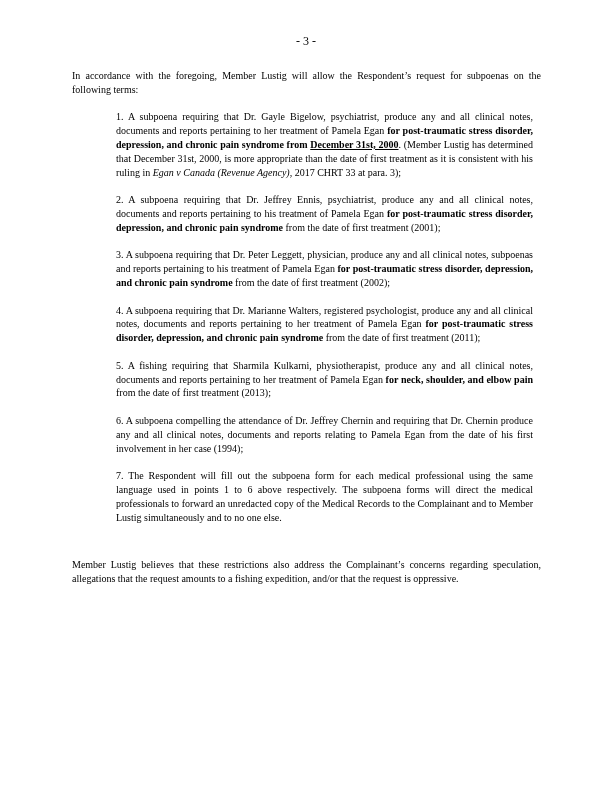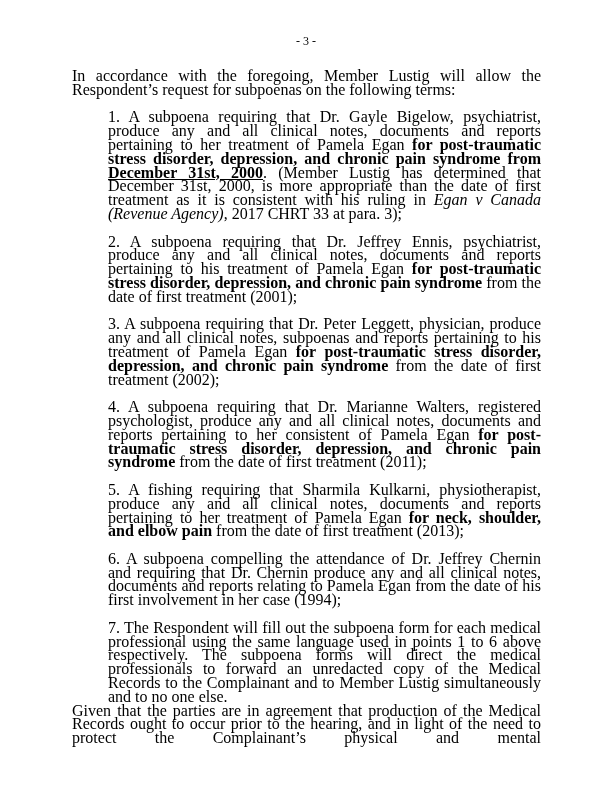--- a/index.html
+++ b/index.html
@@ -1,24 +1,24 @@
 <!DOCTYPE html>
 <html><head>
 <meta charset="utf-8">
 <style>
   html, body { margin: 0; padding: 0; background: #ffffff; }
   body { width: 612px; height: 792px; position: relative; overflow: hidden;
          font-family: "Liberation Serif", "DejaVu Serif", serif; color: #000; }
   .page { position: absolute; left: 0; top: 0; width: 612px; height: 792px; background: #fff; }
   .pagenum { position: absolute; top: 34px; left: 0; width: 612px; text-align: center;
              font-size: 12px; line-height: 14px; }
-  .body { position: absolute; left: 72px; top: 69px; width: 469px; font-size: 16px; line-height: 13.8px; }
+  .body { position: absolute; left: 72px; top: 69px; width: 469px; font-size: 10px; line-height: 13.8px; }
   p { margin: 0; text-align: justify; }
   .intro { margin-bottom: 13.8px; }
-  ol { list-style: none; margin: 0; padding: 0 0 0 36px; }
+  ol { list-style: none; margin: 8px; padding: 0 0 0 36px; }
   ol li { text-align: justify; margin-bottom: 13.8px; }
   ol li:last-child { margin-bottom: 0; }
   .b { font-weight: bold; }
   .u { text-decoration: underline; font-weight: bold; }
   .i { font-style: italic; }
   .after-list { margin-top: 34px; margin-bottom: 13.8px; }
 </style>
 </head>
 <body>
 
@@ -32,28 +32,28 @@
       <li>
         <span>1.</span><span> A subpoena requiring that Dr. Gayle Bigelow, psychiatrist, produce any and all clinical notes, documents and reports pertaining to her treatment of Pamela Egan </span><span class="b">for post-traumatic stress disorder, depression, and chronic pain syndrome from </span><span class="u">December 31st, 2000</span><span>. (Member Lustig has determined that December 31st, 2000, is more appropriate than the date of first treatment as it is consistent with his ruling in </span><span class="i">Egan v Canada (Revenue Agency)</span><span>, 2017 CHRT 33 at para. 3);</span>
       </li>
       <li>
         <span>2.</span><span> A subpoena requiring that Dr. Jeffrey Ennis, psychiatrist, produce any and all clinical notes, documents and reports pertaining to his treatment of Pamela Egan </span><span class="b">for post-traumatic stress disorder, depression, and chronic pain syndrome</span><span> from the date of first treatment (2001);</span>
       </li>
       <li>
         <span>3.</span><span> A subpoena requiring that Dr. Peter Leggett, physician, produce any and all clinical notes, subpoenas and reports pertaining to his treatment of Pamela Egan </span><span class="b">for post-traumatic stress disorder, depression, and chronic pain syndrome</span><span> from the date of first treatment (2002);</span>
       </li>
       <li>
-        <span>4.</span><span> A subpoena requiring that Dr. Marianne Walters, registered psychologist, produce any and all clinical notes, documents and reports pertaining to her consistent of Pamela Egan </span><span class="b">for post-traumatic stress disorder, depression, and chronic pain syndrome</span><span> from the date of first treatment (2011);</span>
+        <span>4.</span><span> A subpoena requiring that Dr. Marianne Walters, registered psychologist, produce any and all clinical notes, documents and reports pertaining to her treatment of Pamela Egan </span><span class="b">for post-traumatic stress disorder, depression, and chronic pain syndrome</span><span> from the date of first treatment (2011);</span>
       </li>
       <li>
         <span>5.</span><span> A fishing requiring that Sharmila Kulkarni, physiotherapist, produce any and all clinical notes, documents and reports pertaining to her treatment of Pamela Egan </span><span class="b">for neck, shoulder, and elbow pain</span><span> from the date of first treatment (2013);</span>
       </li>
       <li>
         <span>6.</span><span> A subpoena compelling the attendance of Dr. Jeffrey Chernin and requiring that Dr. Chernin produce any and all clinical notes, documents and reports relating to Pamela Egan from the date of his first involvement in her case (1994);</span>
       </li>
       <li>
         <span>7.</span><span> The Respondent will fill out the subpoena form for each medical professional using the same language used in points 1 to 6 above respectively. The subpoena forms will direct the medical professionals to forward an unredacted copy of the Medical Records to the Complainant and to Member Lustig simultaneously and to no one else.</span>
       </li>
     </ol>
 
-    <p style="text-align:justify; text-align-last:justify;">Given that the parties are in agreement that production of the Medical Records ought to occur prior to the hearing, and in light of the need to protect the Complainant’s physical and mental</p>
+    <p class="after-list">Member Lustig believes that these restrictions also address the Complainant’s concerns regarding speculation, allegations that the request amounts to a fishing expedition, and/or that the request is oppressive.</p>
   </div>
 </div>
 
 </body></html>

